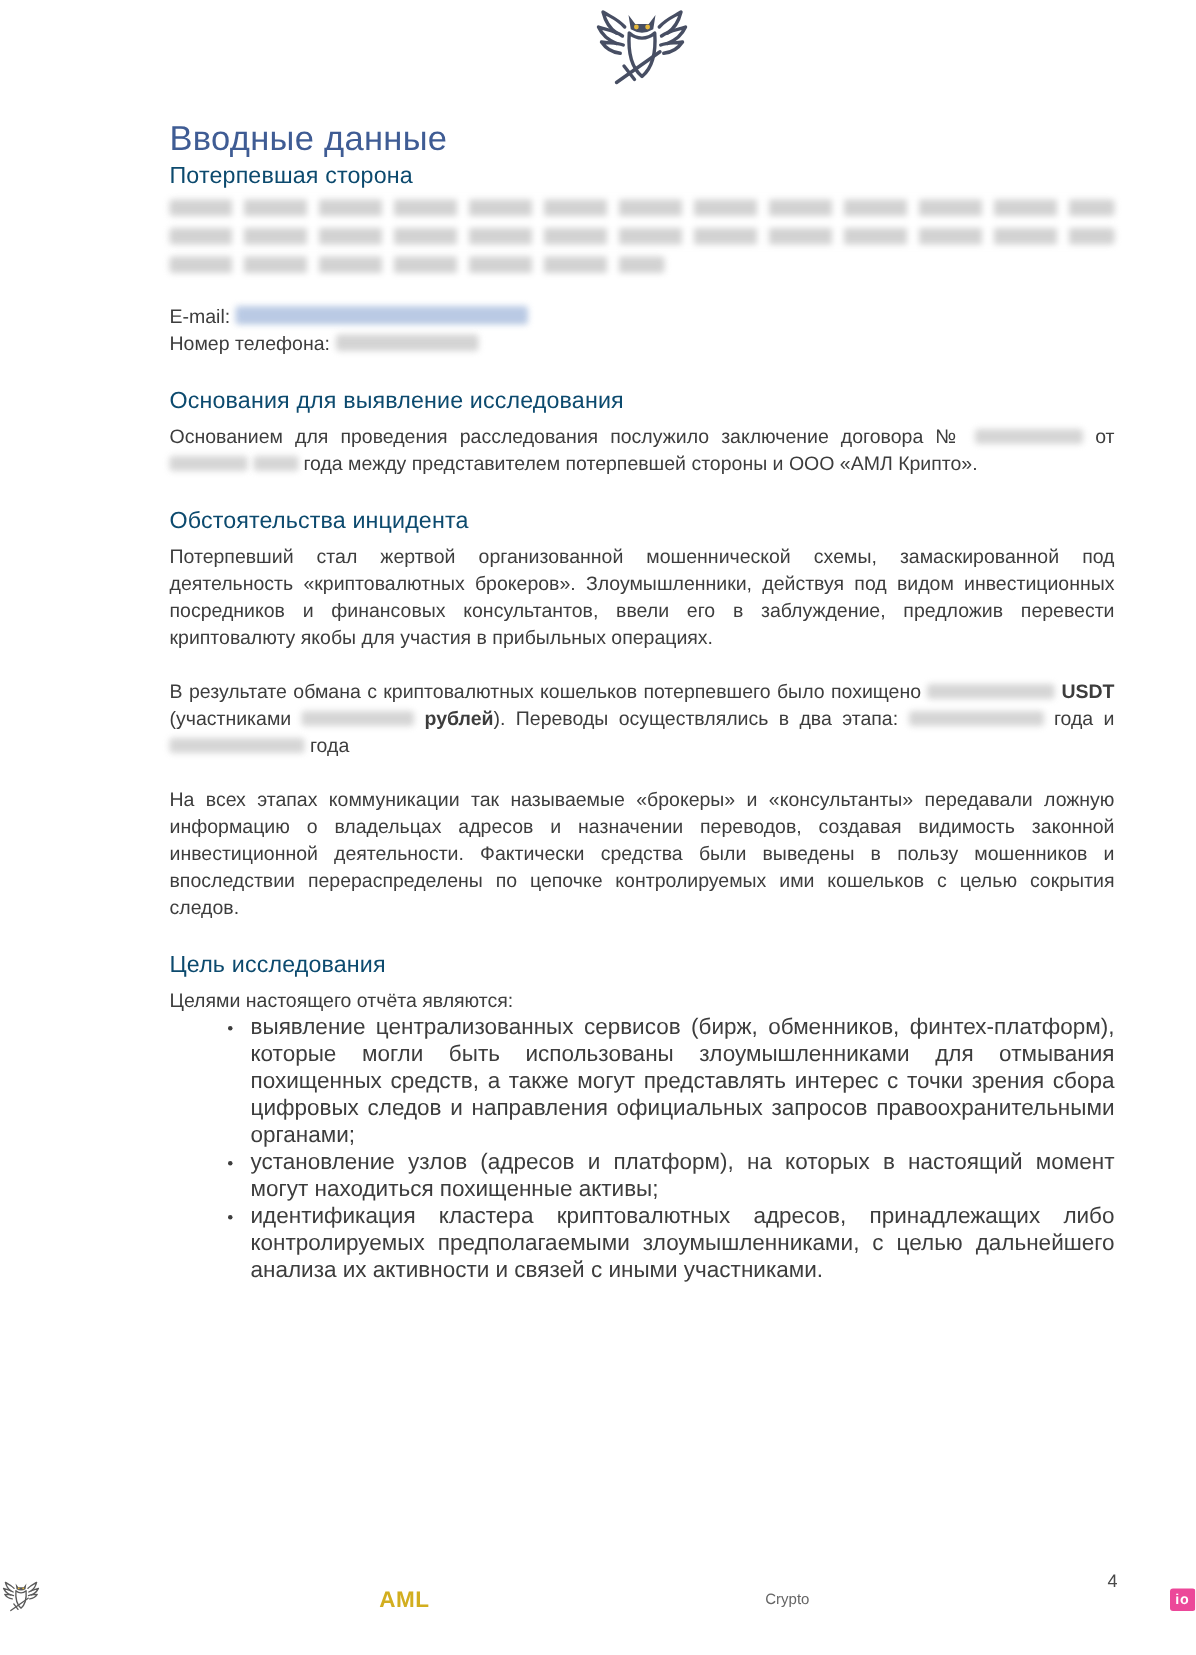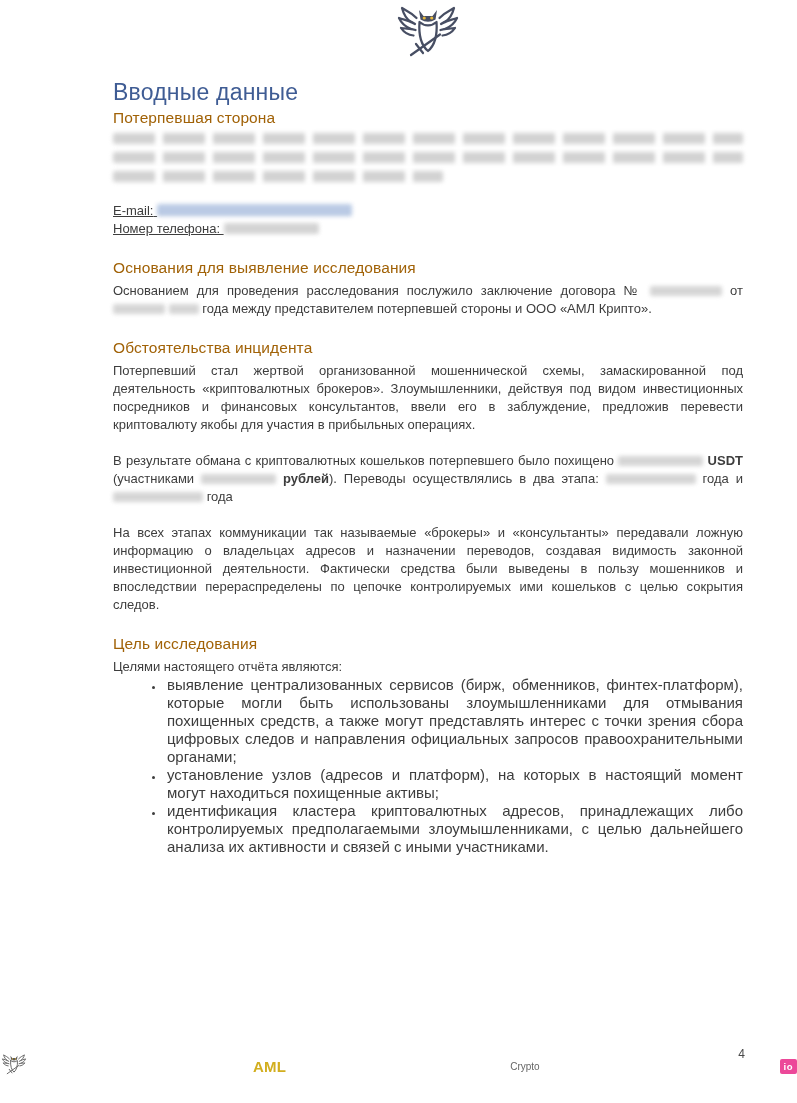--- a/index.html
+++ b/index.html
@@ -12,21 +12,21 @@
     overflow:hidden;
   }
   .content{position:absolute;left:113px;top:0;width:630px;}
   .logo-wrap{text-align:center;padding-top:6px;height:64px;}
   h1{
     font-size:23px;line-height:28px;font-weight:400;
     color:#3f5c94;margin:8px 0 2px 0;letter-spacing:.2px;
   }
   h2{
     font-size:15.5px;line-height:19px;font-weight:400;
-    color:#a16207;margin:20px 0 5px 0;letter-spacing:.1px;
+    color:#0c4a6e;margin:20px 0 5px 0;letter-spacing:.1px;
   }
   h2.first{margin-top:2px;}
   p{font-size:13px;line-height:18px;margin:0 0 18px 0;text-align:justify;}
   .tight{margin-bottom:0;}
   b{font-weight:700;}
   
   .blur-par{margin:6px 0 20px 0;}
   .blur-line{
     height:11px;margin-bottom:8px;border-radius:2px;
     background:repeating-linear-gradient(90deg,#c3c3c3 0 42px,#ffffff 42px 50px);
@@ -39,21 +39,21 @@
   }
   .blur-email{
     display:inline-block;width:195px;height:11px;border-radius:2px;
     background:#aec1e0;border-bottom:1px solid #8fa8cf;
     filter:blur(2px);opacity:.85;transform:translateY(1px);
   }
   .blur-phone{
     display:inline-block;width:95px;height:11px;border-radius:2px;
     background:#c9c9c9;filter:blur(2px);opacity:.8;transform:translateY(1px);
   }
-  .contact-line{font-size:13px;line-height:18px;text-decoration:underline;}
+  .contact-line{font-size:13px;line-height:18px;}
   ul{margin:0 0 18px 0;padding-left:52px;}
   li{font-size:15px;line-height:18px;text-align:justify;padding-left:2px;}
   li::marker{font-size:11px;}
   
   .footer-logo{
     position:absolute;left:0;right:0;bottom:24px;
     display:flex;justify-content:space-between;align-items:center;
   }
   .owl-big{color:#474e63;}
   .owl-small{color:#5a5a5a;margin-right:3px;}

